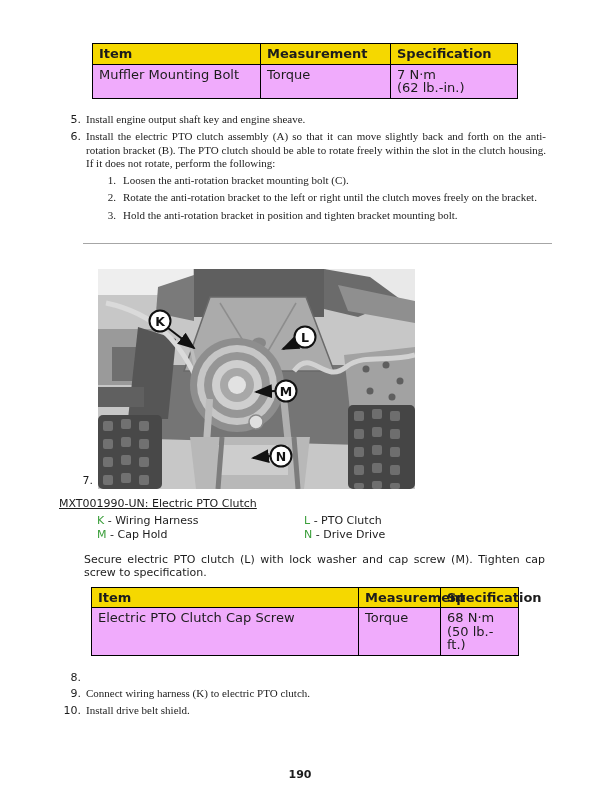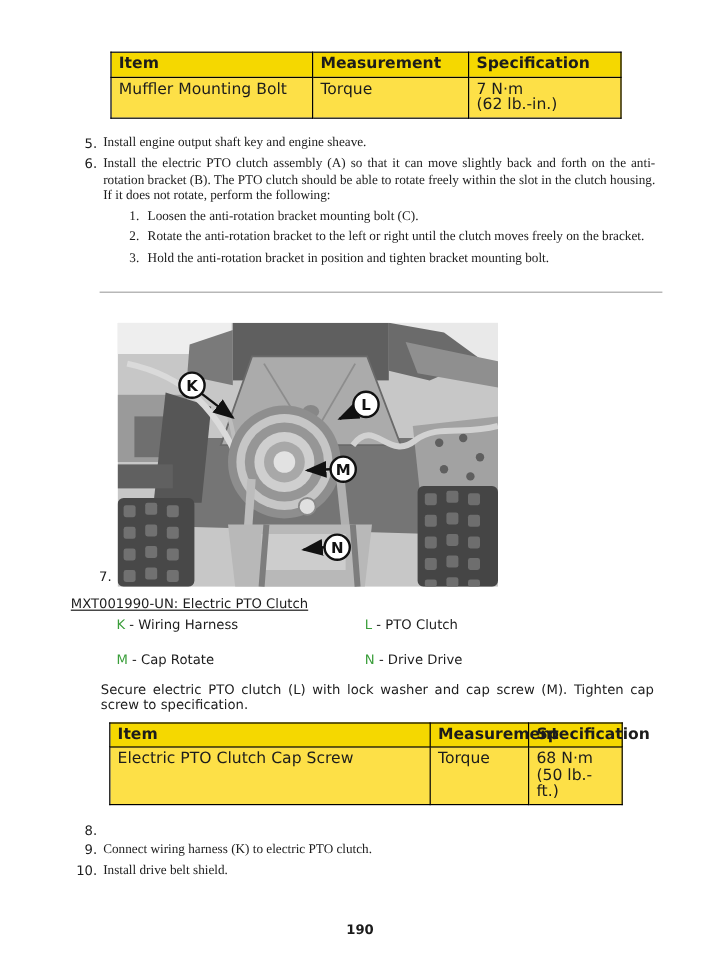--- a/index.html
+++ b/index.html
@@ -17,21 +17,21 @@
   table.spec { border-collapse: collapse; table-layout: fixed; }
   table.spec th, table.spec td {
     border: 1.5px solid #000;
     padding: 3px 6px;
     vertical-align: top;
     text-align: left;
     font-size: 13px;
     line-height: 13.5px;
   }
   table.spec th { background: #F5D800; font-weight: bold; }
-  table.spec td { background: #fde047; }
+  table.spec td { background: #f0abfc; }
   td.spec-cell { white-space: pre-line; }
 
   .t1 { margin: 43px 0 0 92px; width: 425px; }
   .t1 col.c1 { width: 168px; } .t1 col.c2 { width: 130px; } .t1 col.c3 { width: 127px; }
 
   .t2 { margin: 7px 0 0 91px; width: 427px; }
   .t2 col.c1 { width: 267px; } .t2 col.c2 { width: 82px; } .t2 col.c3 { width: 78px; }
 
   
   .steps { margin-top: 14px; }
@@ -51,21 +51,21 @@
     border: none; border-top: 1px solid #a6a6a6;
     margin: 17px 0 0 83px; width: 469px;
   }
 
   
   .figure { margin-top: 25px; }
   .fig-row { display: flex; align-items: flex-end; }
   .fig-num { flex: 0 0 93px; text-align: right; line-height: 13px; padding-bottom: 2px; }
   .photo { margin-left: 5px; display: block; }
   .caption { margin: 8px 0 0 59px; line-height: 13.5px; text-decoration: underline; }
-  .legend { margin: 3px 0 0 97px; display: grid; grid-template-columns: 207px auto; row-gap: 16px; }
+  .legend { margin: 3px 0 0 97px; display: grid; grid-template-columns: 207px auto; row-gap: 1px; }
   .legend-item { line-height: 13.5px; }
   .legend-key { color: #3A9E3A; }
 
   
   .body-par { margin: 11px 0 0 84px; width: 461px; line-height: 13.5px; text-align: justify; }
 
   
   .page-num {
     position: absolute; left: 0; right: 0; bottom: 25px;
     text-align: center; font-weight: bold;
@@ -264,21 +264,21 @@
       <div class="legend-item">
         <span class="legend-key">K</span>
         <span>- Wiring Harness</span>
       </div>
       <div class="legend-item">
         <span class="legend-key">L</span>
         <span>- PTO Clutch</span>
       </div>
       <div class="legend-item">
         <span class="legend-key">M</span>
-        <span>- Cap Rotate</span>
+        <span>- Cap Hold</span>
       </div>
       <div class="legend-item">
         <span class="legend-key">N</span>
         <span>- Drive Drive</span>
       </div>
     </div>
   </div>
 
   <p class="body-par">Secure electric PTO clutch (L) with lock washer and cap screw (M). Tighten cap screw to specification.</p>
 

